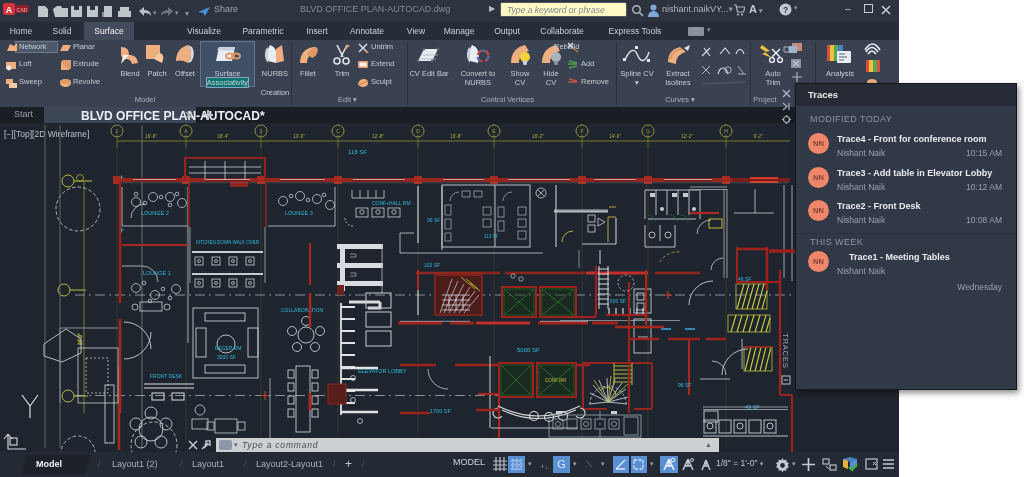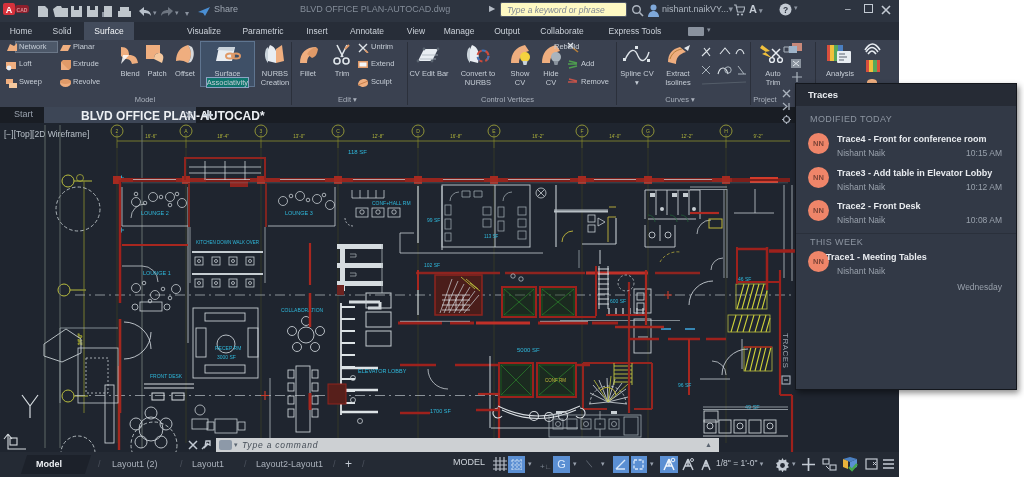--- a/index.html
+++ b/index.html
@@ -202,21 +202,21 @@
       <div style="margin-top:1px"><span style="background:#0f766e;outline:1px solid #8ea2c4;">Associativity</span></div>
     </div>
 
     <div class="bigbtn" style="left:256px;width:38px;">
       <svg width="26" height="24" style="margin:1px 0">
           <path d="M8 2 c6 2 8 8 6 18 l-8 -2 c-2 -8 0 -12 2 -16z" fill="#e8edf2"></path>
           <path d="M8 2 l-4 4 c-2 6 -1 10 2 14 l0 -16z" fill="#c9d2da"></path>
           <path d="M14 6 l6 -4 l2 16 l-8 2" fill="#efae7f"></path>
         </svg>
       <div>NURBS</div>
-      <div style="margin-top:1px">Creation</div>
+      <div style="margin-top:11px">Creation</div>
     </div>
     <div class="pname" style="left:60px;width:170px;">Model</div>
     <div class="pdiv" style="left:291px;"></div>
 
     <div class="bigbtn" style="left:293px;width:30px;">
       <svg width="24" height="24" style="margin:1px 0">
           <path d="M4 20 c0 -10 6 -16 16 -16 v7 c-6 0 -9 3 -9 9z" fill="#efae7f"></path>
           <path d="M20 4 l2 2 c-1 6 -3 8 -6 9 l-5 -4 c3 -4 5 -6 9 -7z" fill="#e09a68"></path>
         </svg>
       <div>Fillet</div>
@@ -1238,18 +1238,18 @@
       <div class="abs t" style="left:41px;top:117px;">Trace2 - Front Desk</div>
       <div class="abs n" style="left:41px;top:131px;">Nishant Naik</div>
       <div class="tm" style="top:131px;">10:08 AM</div>
     </div>
 
     <div class="abs" style="left:0;top:149px;width:100%;height:1px;background:#2a303b;"></div>
     <div class="psec" style="top:153px;">THIS WEEK</div>
 
     <div class="pentry">
       <div class="avatar" style="top:167px;">NN</div>
-      <div class="abs t" style="left:30px;top:168px;">Trace1 - Meeting Tables</div>
+      <div class="abs t" style="left:53px;top:168px;">Trace1 - Meeting Tables</div>
       <div class="abs n" style="left:41px;top:182px;">Nishant Naik</div>
       <div class="tm" style="top:198px;">Wednesday</div>
     </div>
   </div>
 </div>
 
 </body></html>

